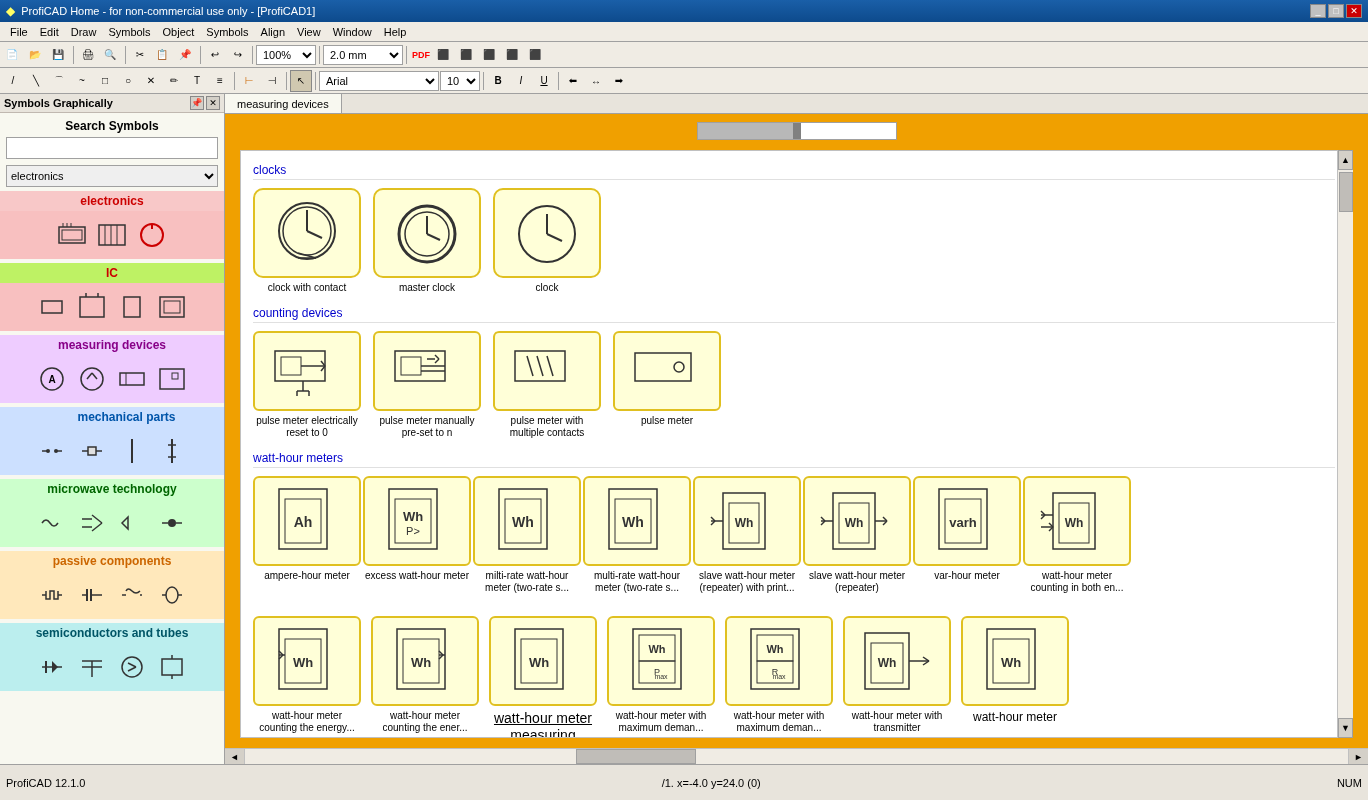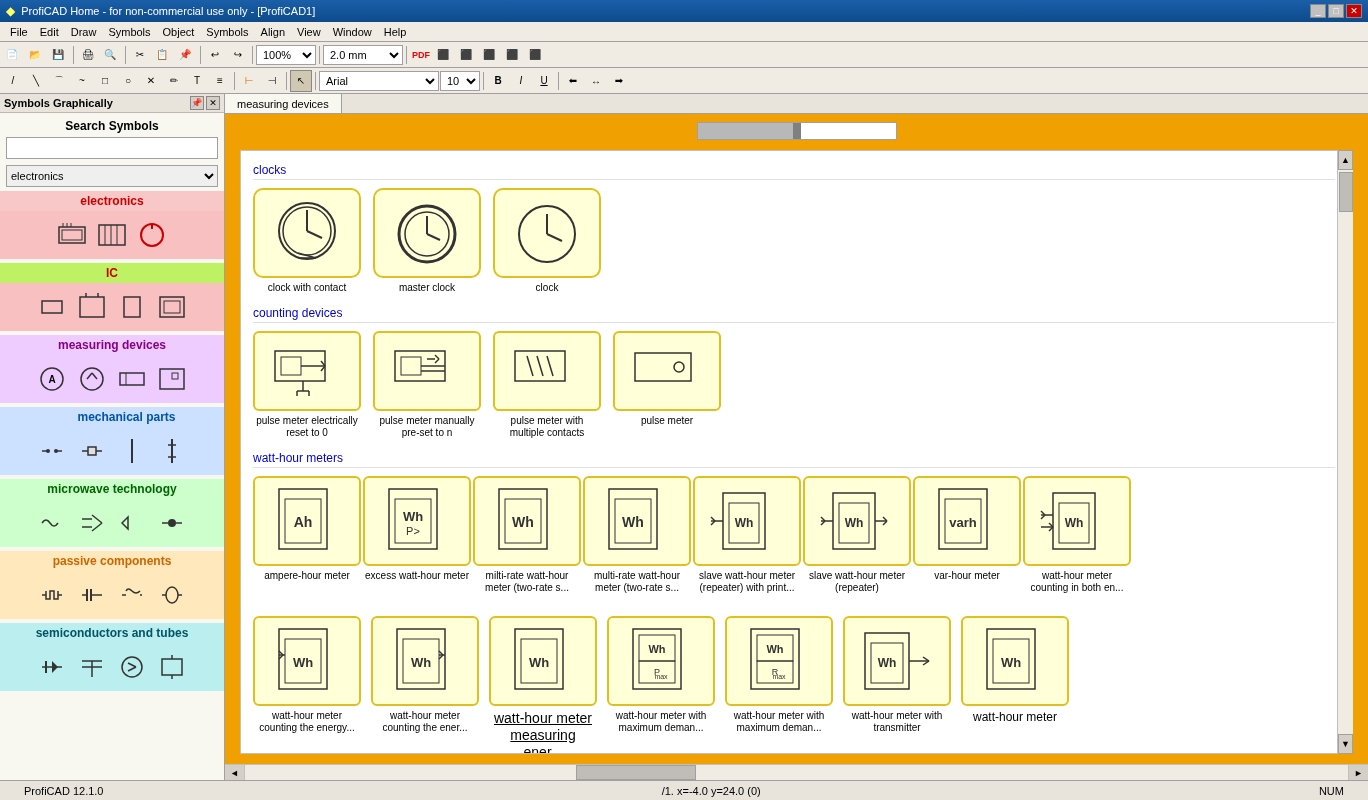--- a/index.html
+++ b/index.html
@@ -952,19 +952,19 @@
         <div style="width:20px;height:16px;border-right:1px solid #c0c0c0;display:flex;align-items:center;justify-content:center;font-size:9px;cursor:pointer;background:#d4d0c8;">◄</div>
         <div style="flex:1;position:relative;height:100%;background:#f0ece4;">
           <div style="position:absolute;left:30%;width:120px;height:100%;background:#c0bdb8;border:1px solid #a0a0a0;"></div>
         </div>
         <div style="width:20px;height:16px;border-left:1px solid #c0c0c0;display:flex;align-items:center;justify-content:center;font-size:9px;cursor:pointer;background:#d4d0c8;">►</div>
       </div>
 
     </div>
   </div>
 
-  <div id="statusbar" style="background:#e8e4dc;height:20px;border-top:1px solid #a0a0a0;display:flex;align-items:center;padding:0 24px;justify-content:space-between;font-size:11px;">
+  <div id="statusbar" style="background:#e8e4dc;height:36px;border-top:1px solid #a0a0a0;display:flex;align-items:center;padding:0 6px;justify-content:space-between;font-size:11px;">
     <span>ProfiCAD 12.1.0</span>
     <span>/1. x=-4.0 y=24.0 (0)</span>
     <span>NUM</span>
   </div>
 
 </div>
 
 </body></html>

